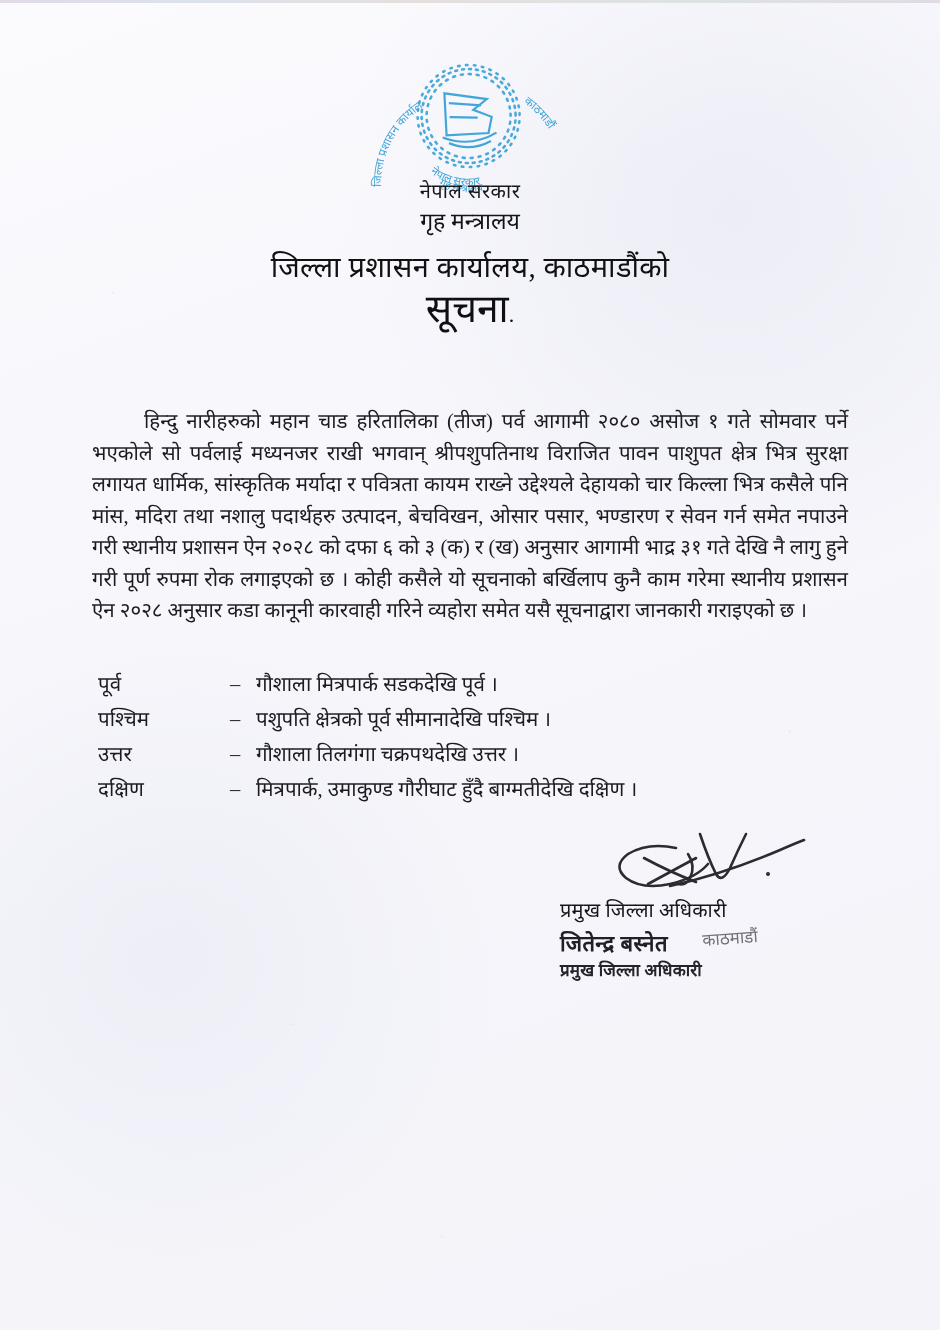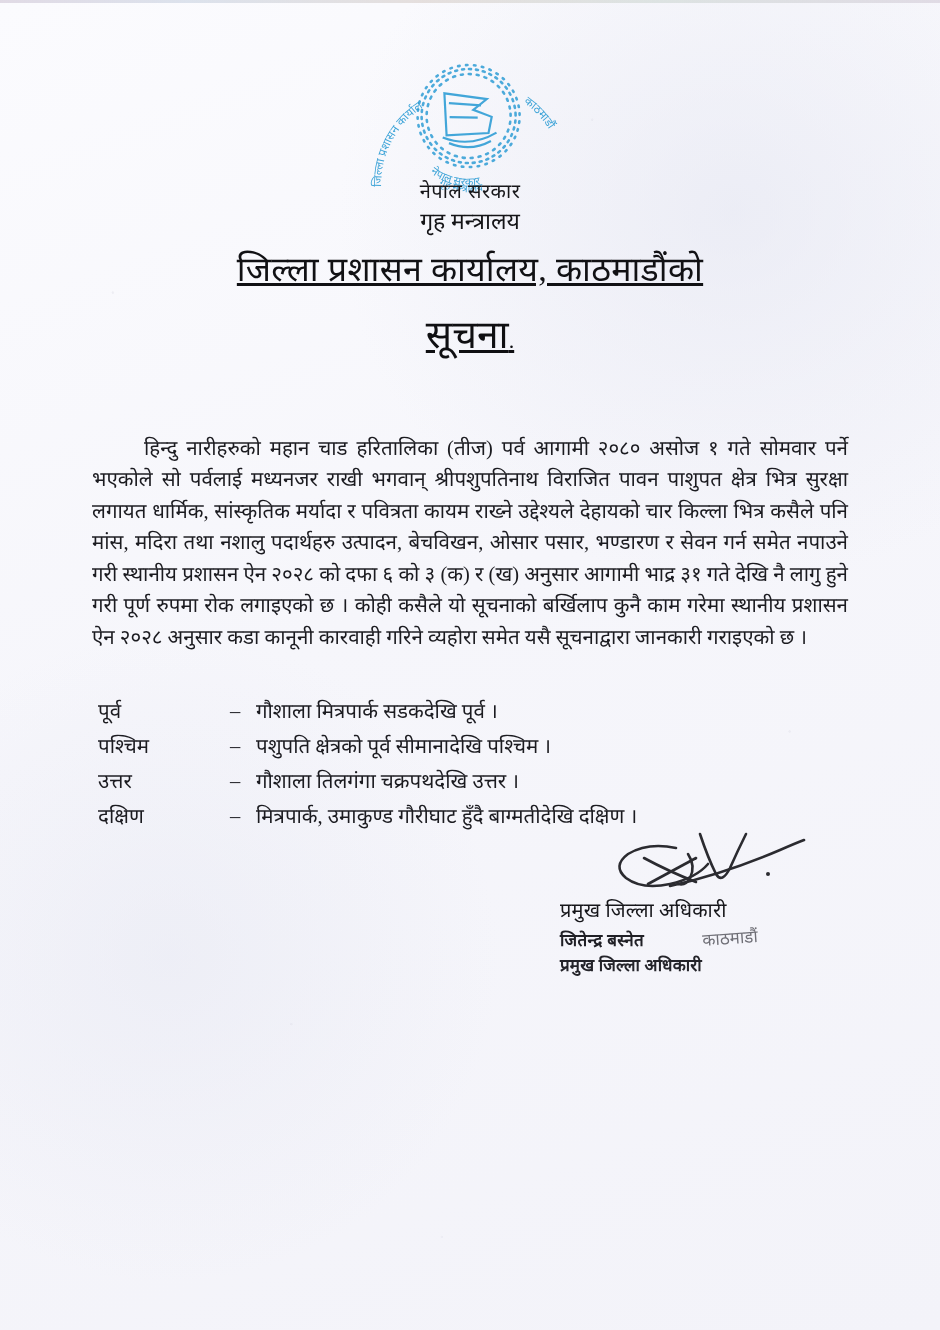--- a/index.html
+++ b/index.html
@@ -75,35 +75,33 @@
     position: relative;
     z-index: 3;
     font-size: 23px;
     color: #141417;
     margin-top: 6px;
     line-height: 1.15;
   }
   .office-title {
     position: relative;
     z-index: 3;
-    font-size: 34px;
+    font-size: 29px;
     color: #111114;
     margin-top: 14px;
     letter-spacing: .3px;
     line-height: 1.25;
-    text-decoration: underline;
   }
   .notice-title {
     position: relative;
     z-index: 3;
     font-size: 39px;
     color: #0f0f12;
-    margin-top: 20px;
+    margin-top: 0;
     line-height: 1.2;
-    text-decoration: underline;
   }
   .notice-title .dot {
     font-size: 22px;
     vertical-align: baseline;
   }
 
   
   .body-text {
     margin: 74px 92px 0 92px;
     font-size: 20.5px;
@@ -160,21 +158,21 @@
     top: -6px;
     left: 50%;
     transform: translateX(-50%) rotate(-4deg);
     font-size: 17px;
     color: #4a4a52;
     opacity: .78;
     white-space: nowrap;
   }
   .stamp-name {
     position: relative;
-    font-size: 17px;
+    font-size: 22px;
     font-weight: bold;
     letter-spacing: .4px;
     color: #202026;
     line-height: 1.1;
   }
   .stamp-role {
     font-size: 17px;
     font-weight: bold;
     color: #24242a;
     margin-top: 2px;

